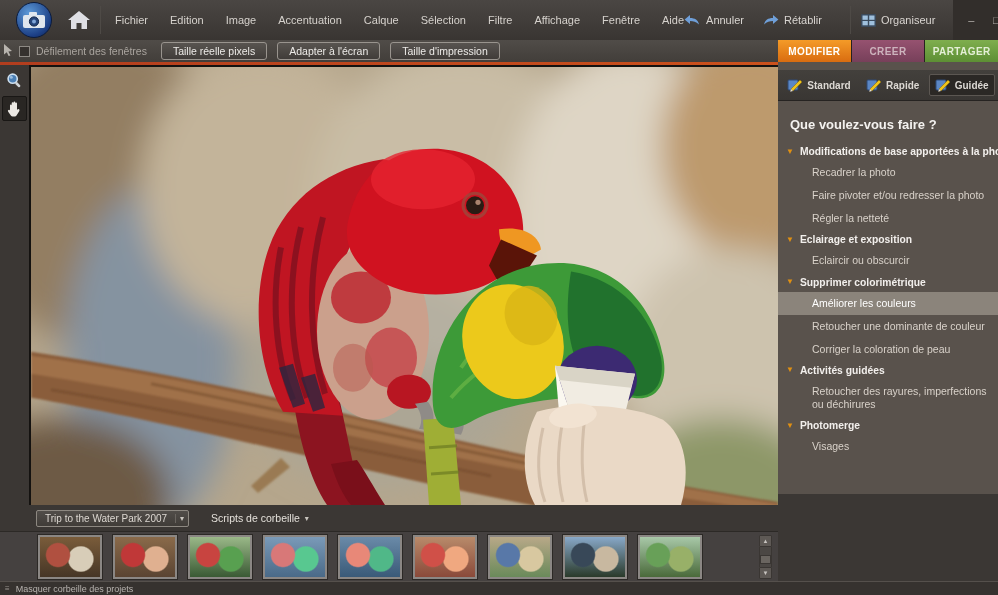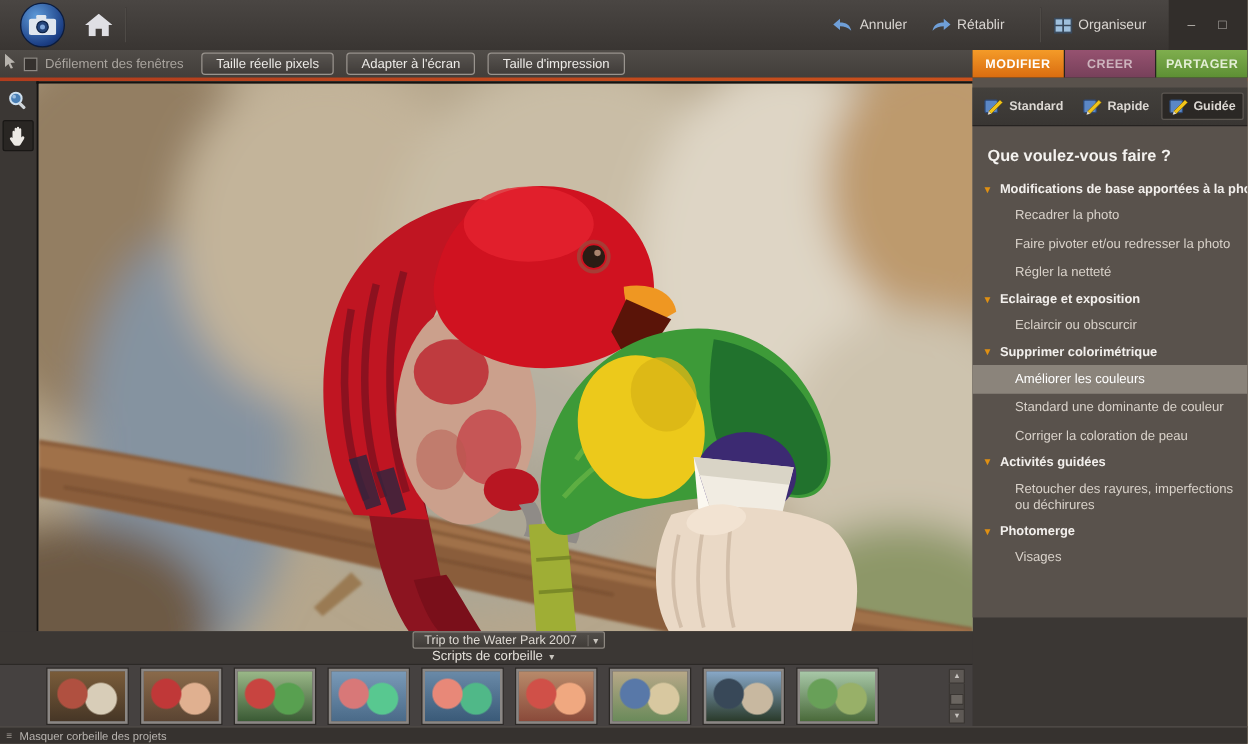--- a/index.html
+++ b/index.html
@@ -60,26 +60,26 @@
   #panel-content { padding:10px 0 0 0; }
   #panel-question { font-size:13px; font-weight:bold; color:#f4f2ef; padding:6px 0 10px 12px; }
   .sec-title { display:flex; align-items:center; gap:6px; padding:4px 0 4px 8px; }
   .tri { color:#e09012; font-size:8px; line-height:1; }
   .sec-text { font-size:10.3px; font-weight:bold; color:#f2efec; white-space:nowrap; overflow:hidden; }
   .sec-item { font-size:10.5px; color:#d9d2ca; padding:5px 6px 5px 34px; line-height:1.25; }
   .sec-item.selected { background:#8b847b; color:#ffffff; }
 
   
   #binheader { position:absolute; left:0; top:505px; width:778px; height:26px; background:#3b3734;
-    display:flex; align-items:center;flex-direction:column; }
+    display:flex; align-items:center; }
   #album-btn { margin-left:36px; height:17px; display:flex; align-items:center;
     background:linear-gradient(#514d49,#403c38); border:1px solid #8d8881; border-radius:2px; }
   #album-btn .lbl { font-size:10px; color:#ddd8d2; padding:0 8px; white-space:nowrap; }
   #album-btn .caret { font-size:8px; color:#c8c4be; border-left:1px solid #6a6560; padding:0 4px; }
-  #scripts-btn { margin-left:11px; font-size:10.5px; color:#e4e0da; display:flex; gap:5px; align-items:center; }
+  #scripts-btn { margin-left:22px; font-size:10.5px; color:#e4e0da; display:flex; gap:5px; align-items:center; }
   #scripts-btn .caret { font-size:8px; color:#c8c4be; }
   #thumbstrip { position:absolute; left:0; top:531px; width:778px; height:50px; background:#454140;
     border-top:1px solid #2c2926; display:flex; align-items:center; gap:11px; padding-left:38px; }
   .thumb { width:64px; height:44px; border:2px solid #8b8784; box-shadow:0 0 0 1px #2c2926; flex:0 0 auto; }
   #bin-scrollbar { position:absolute; right:6px; top:3px; width:13px; height:44px;
     display:flex; flex-direction:column; }
   .sb-btn { height:12px; background:#5e5955; border:1px solid #3a3633; border-radius:1px;
     font-size:6px; color:#c8c4c0; display:flex; align-items:center; justify-content:center; }
   .sb-track { flex:1; background:#4b4744; border-left:1px solid #3a3633; border-right:1px solid #3a3633; }
   .sb-thumb { height:9px; margin-top:8px; background:#6a6560; border:1px solid #3a3633; }
@@ -101,20 +101,32 @@
       <circle cx="11" cy="9.5" r="4.6" fill="#25457a" stroke="#0d2347"></circle>
       <circle cx="11" cy="9.5" r="2" fill="#7fa6d9"></circle>
     </svg>
   </div>
   <div class="home-ic">
     <svg width="22" height="18" viewBox="0 0 22 18">
       <path d="M11,0 L22,9 L19,9 L19,18 L13.5,18 L13.5,12 L8.5,12 L8.5,18 L3,18 L3,9 L0,9 Z" fill="#dfdfe4"></path>
     </svg>
   </div>
   <div class="vsep"></div>
+  <div id="menu-items">
+      <span class="menu-item">Fichier</span>
+      <span class="menu-item">Edition</span>
+      <span class="menu-item">Image</span>
+      <span class="menu-item">Accentuation</span>
+      <span class="menu-item">Calque</span>
+      <span class="menu-item">Sélection</span>
+      <span class="menu-item">Filtre</span>
+      <span class="menu-item">Affichage</span>
+      <span class="menu-item">Fenêtre</span>
+      <span class="menu-item">Aide</span>
+    </div>
 
   <div id="menubar-right">
     <div class="mb-act">
       <svg width="17" height="12" viewBox="0 0 17 12">
         <path d="M6,1 L6,4 C11,4 14,6 15,10.5 C12,7.8 9.5,7 6,7 L6,10 L0.6,5.5 Z" fill="#6f9fd8"></path>
       </svg>
       <span>Annuler</span>
     </div>
     <div class="mb-act">
       <svg width="17" height="12" viewBox="0 0 17 12" style="transform:scale(-1,1)">
@@ -293,21 +305,21 @@
         <div class="sec-title">
           <span class="tri">▼</span>
           <span class="sec-text">Eclairage et exposition</span>
         </div>
         <div class="sec-item">Eclaircir ou obscurcir</div>
         <div class="sec-title">
           <span class="tri">▼</span>
           <span class="sec-text">Supprimer colorimétrique</span>
         </div>
         <div class="sec-item selected">Améliorer les couleurs</div>
-        <div class="sec-item">Standard une dominante de couleur</div>
+        <div class="sec-item">Retoucher une dominante de couleur</div>
         <div class="sec-item">Corriger la coloration de peau</div>
         <div class="sec-title">
           <span class="tri">▼</span>
           <span class="sec-text">Activités guidées</span>
         </div>
         <div class="sec-item">Retoucher des rayures, imperfections ou déchirures</div>
         <div class="sec-title">
           <span class="tri">▼</span>
           <span class="sec-text">Photomerge</span>
         </div>

